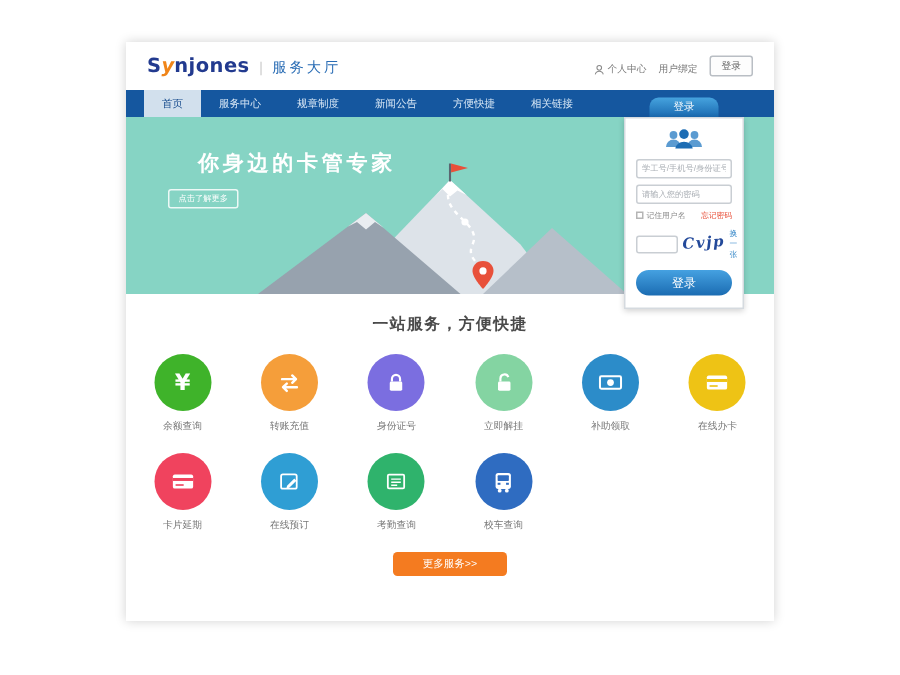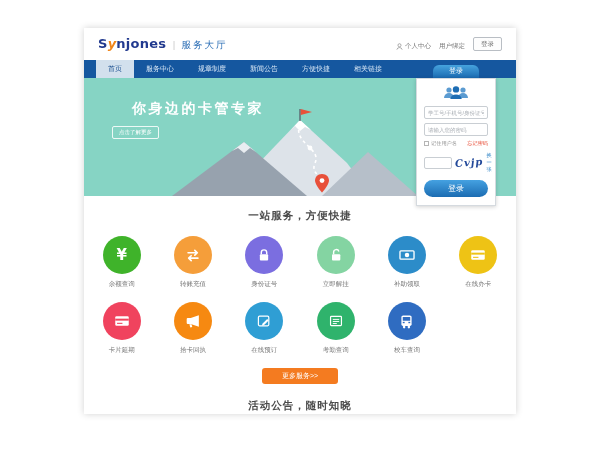--- a/index.html
+++ b/index.html
@@ -214,29 +214,20 @@
           <div class="circle" style="background:#f0435e;color:#f0435e">
             <svg width="18" height="18" viewBox="0 0 20 20">
               <rect x="2.5" y="4.8" width="15" height="10.4" rx="1.4" fill="#fff"></rect>
               <rect x="2.5" y="7.4" width="15" height="2.2" fill="currentColor"></rect>
               <rect x="4.5" y="12" width="6" height="1.2" fill="currentColor"></rect>
             </svg>
           </div>
           <div class="svc-label">卡片延期</div>
         </div>
         <div class="svc">
-          <div class="circle" style="background:#f68911;color:#f68911">
-            <svg width="18" height="18" viewBox="0 0 20 20">
-              <path d="M16.5 3.5v13l-9-3.2H4.2A1.2 1.2 0 0 1 3 12.1V7.9a1.2 1.2 0 0 1 1.2-1.2h3.3z" fill="#fff"></path>
-              <path d="M6 13.6l1 3.6 2.2-.5-.9-3.1z" fill="#fff"></path>
-            </svg>
-          </div>
-          <div class="svc-label">拾卡回执</div>
-        </div>
-        <div class="svc">
           <div class="circle" style="background:#2f9ed4;color:#2f9ed4">
             <svg width="16" height="16" viewBox="0 0 20 20">
               <rect x="3" y="4" width="13" height="12" rx="1.5" fill="none" stroke="#fff" stroke-width="1.5"></rect>
               <path d="M8 13.5l6-6 1.8 1.8-6 6-2.4.6z" fill="#fff"></path>
             </svg>
           </div>
           <div class="svc-label">在线预订</div>
         </div>
         <div class="svc">
           <div class="circle" style="background:#2fb36c;color:#2fb36c">
@@ -257,18 +248,14 @@
               <circle cx="7.2" cy="16.6" r="1.5" fill="#fff"></circle>
               <circle cx="12.8" cy="16.6" r="1.5" fill="#fff"></circle>
             </svg>
           </div>
           <div class="svc-label">校车查询</div>
         </div>
       </div>
     <button class="more-btn">更多服务&gt;&gt;</button>
   </section>
 
-  <section class="ann">
-    <div class="sec-title">活动公告，随时知晓</div>
-
-  </section>
 
 </div>
 
 </body></html>

